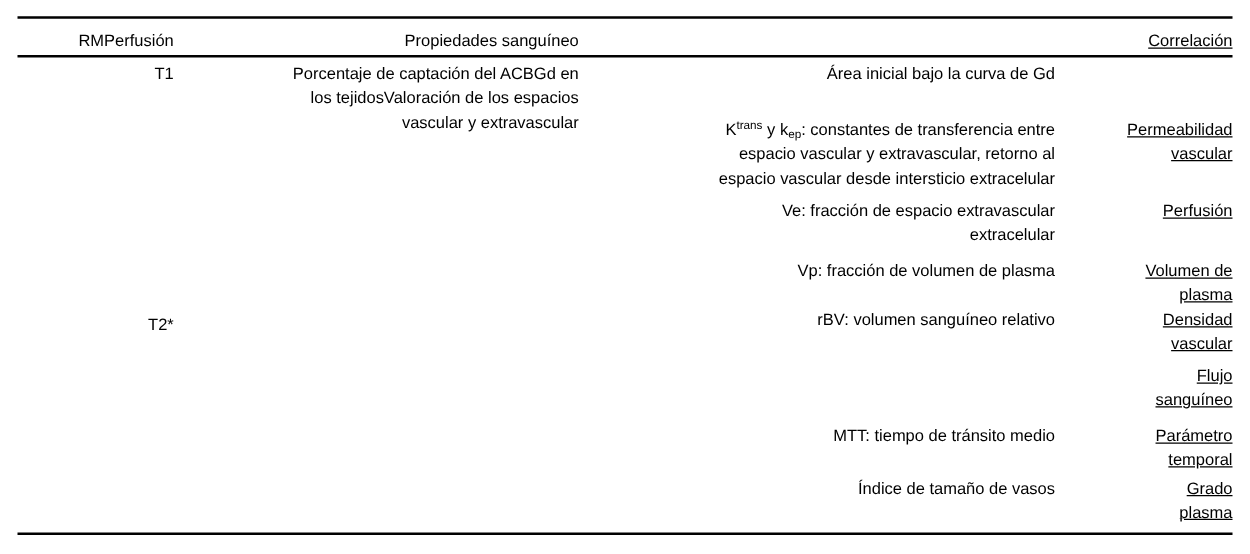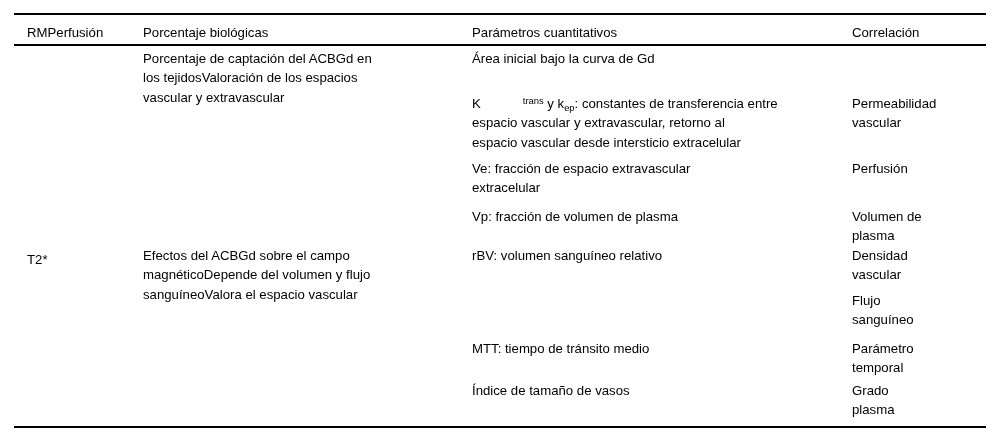--- a/index.html
+++ b/index.html
@@ -12,20 +12,21 @@
     height: 443px;
     font-family: "Liberation Sans", sans-serif;
     color: #000000;
     -webkit-font-smoothing: antialiased;
   }
   #table-root {
     position: relative;
     width: 1000px;
     height: 443px;
     overflow: hidden;
+    text-align: right;
   }
   .rule {
     position: absolute;
     left: 14px;
     width: 972px;
     background: #000000;
   }
   .rule-top    { top: 13px;  height: 2px; }
   .rule-header { top: 44px;  height: 2px; }
   .rule-bottom { top: 426px; height: 2px; }
@@ -33,66 +34,63 @@
   .cell {
     position: absolute;
     font-size: 13.2px;
     line-height: 19.4px;
     white-space: pre-line;
     letter-spacing: 0px;
   }
   .col1 { left: 27px;  width: 112px; }
   .col2 { left: 143px; width: 320px; }
   .col3 { left: 472px; width: 372px; }
-  .col4 { left: 852px; width: 134px; }
+  .col4 { left: 852px; width: 134px; text-decoration: underline; }
 
   .header-cell { top: 23px; }
 
   sup, sub {
     font-size: 9.4px;
     line-height: 0;
   }
-  sup { vertical-align: 0.48em; margin-left: 42px; }
+  sup { vertical-align: 0.48em; }
   sub { vertical-align: -0.28em; }
 </style>
 </head>
 <body>
 
 <div id="table-root">
 
   <div class="rule rule-top"></div>
   <div class="rule rule-header"></div>
   <div class="rule rule-bottom"></div>
 
   <div class="cell col1 header-cell">RMPerfusión</div>
-  <div class="cell col2 header-cell">Porcentaje biológicas</div>
-  <div class="cell col3 header-cell">Parámetros cuantitativos</div>
+  <div class="cell col2 header-cell">Propiedades sanguíneo</div>
   <div class="cell col4 header-cell">Correlación</div>
 
+  <div class="cell col1" style="top:49px">T1</div>
   <div class="cell col2" style="top:49px">Porcentaje de captación del ACBGd en
 los tejidosValoración de los espacios
 vascular y extravascular</div>
 
   <div class="cell col3" style="top:49px">Área inicial bajo la curva de Gd</div>
 
   <div class="cell col3" style="top:94px">K<sup>trans</sup> y k<sub>ep</sub>: constantes de transferencia entre<br>espacio vascular y extravascular, retorno al<br>espacio vascular desde intersticio extracelular</div>
   <div class="cell col4" style="top:94px">Permeabilidad
 vascular</div>
 
   <div class="cell col3" style="top:159px">Ve: fracción de espacio extravascular<br>extracelular</div>
   <div class="cell col4" style="top:159px">Perfusión</div>
 
   <div class="cell col4" style="top:207px">Volumen de
 plasma</div>
   <div class="cell col3" style="top:207px">Vp: fracción de volumen de plasma</div>
 
   <div class="cell col1" style="top:250px">T2*</div>
-  <div class="cell col2" style="top:246px">Efectos del ACBGd sobre el campo
-magnéticoDepende del volumen y flujo
-sanguíneoValora el espacio vascular</div>
 
   <div class="cell col3" style="top:246px">rBV: volumen sanguíneo relativo</div>
   <div class="cell col4" style="top:246px">Densidad
 vascular</div>
 
   <div class="cell col4" style="top:291px">Flujo
 sanguíneo</div>
 
   <div class="cell col3" style="top:339px">MTT: tiempo de tránsito medio</div>
   <div class="cell col4" style="top:339px">Parámetro

